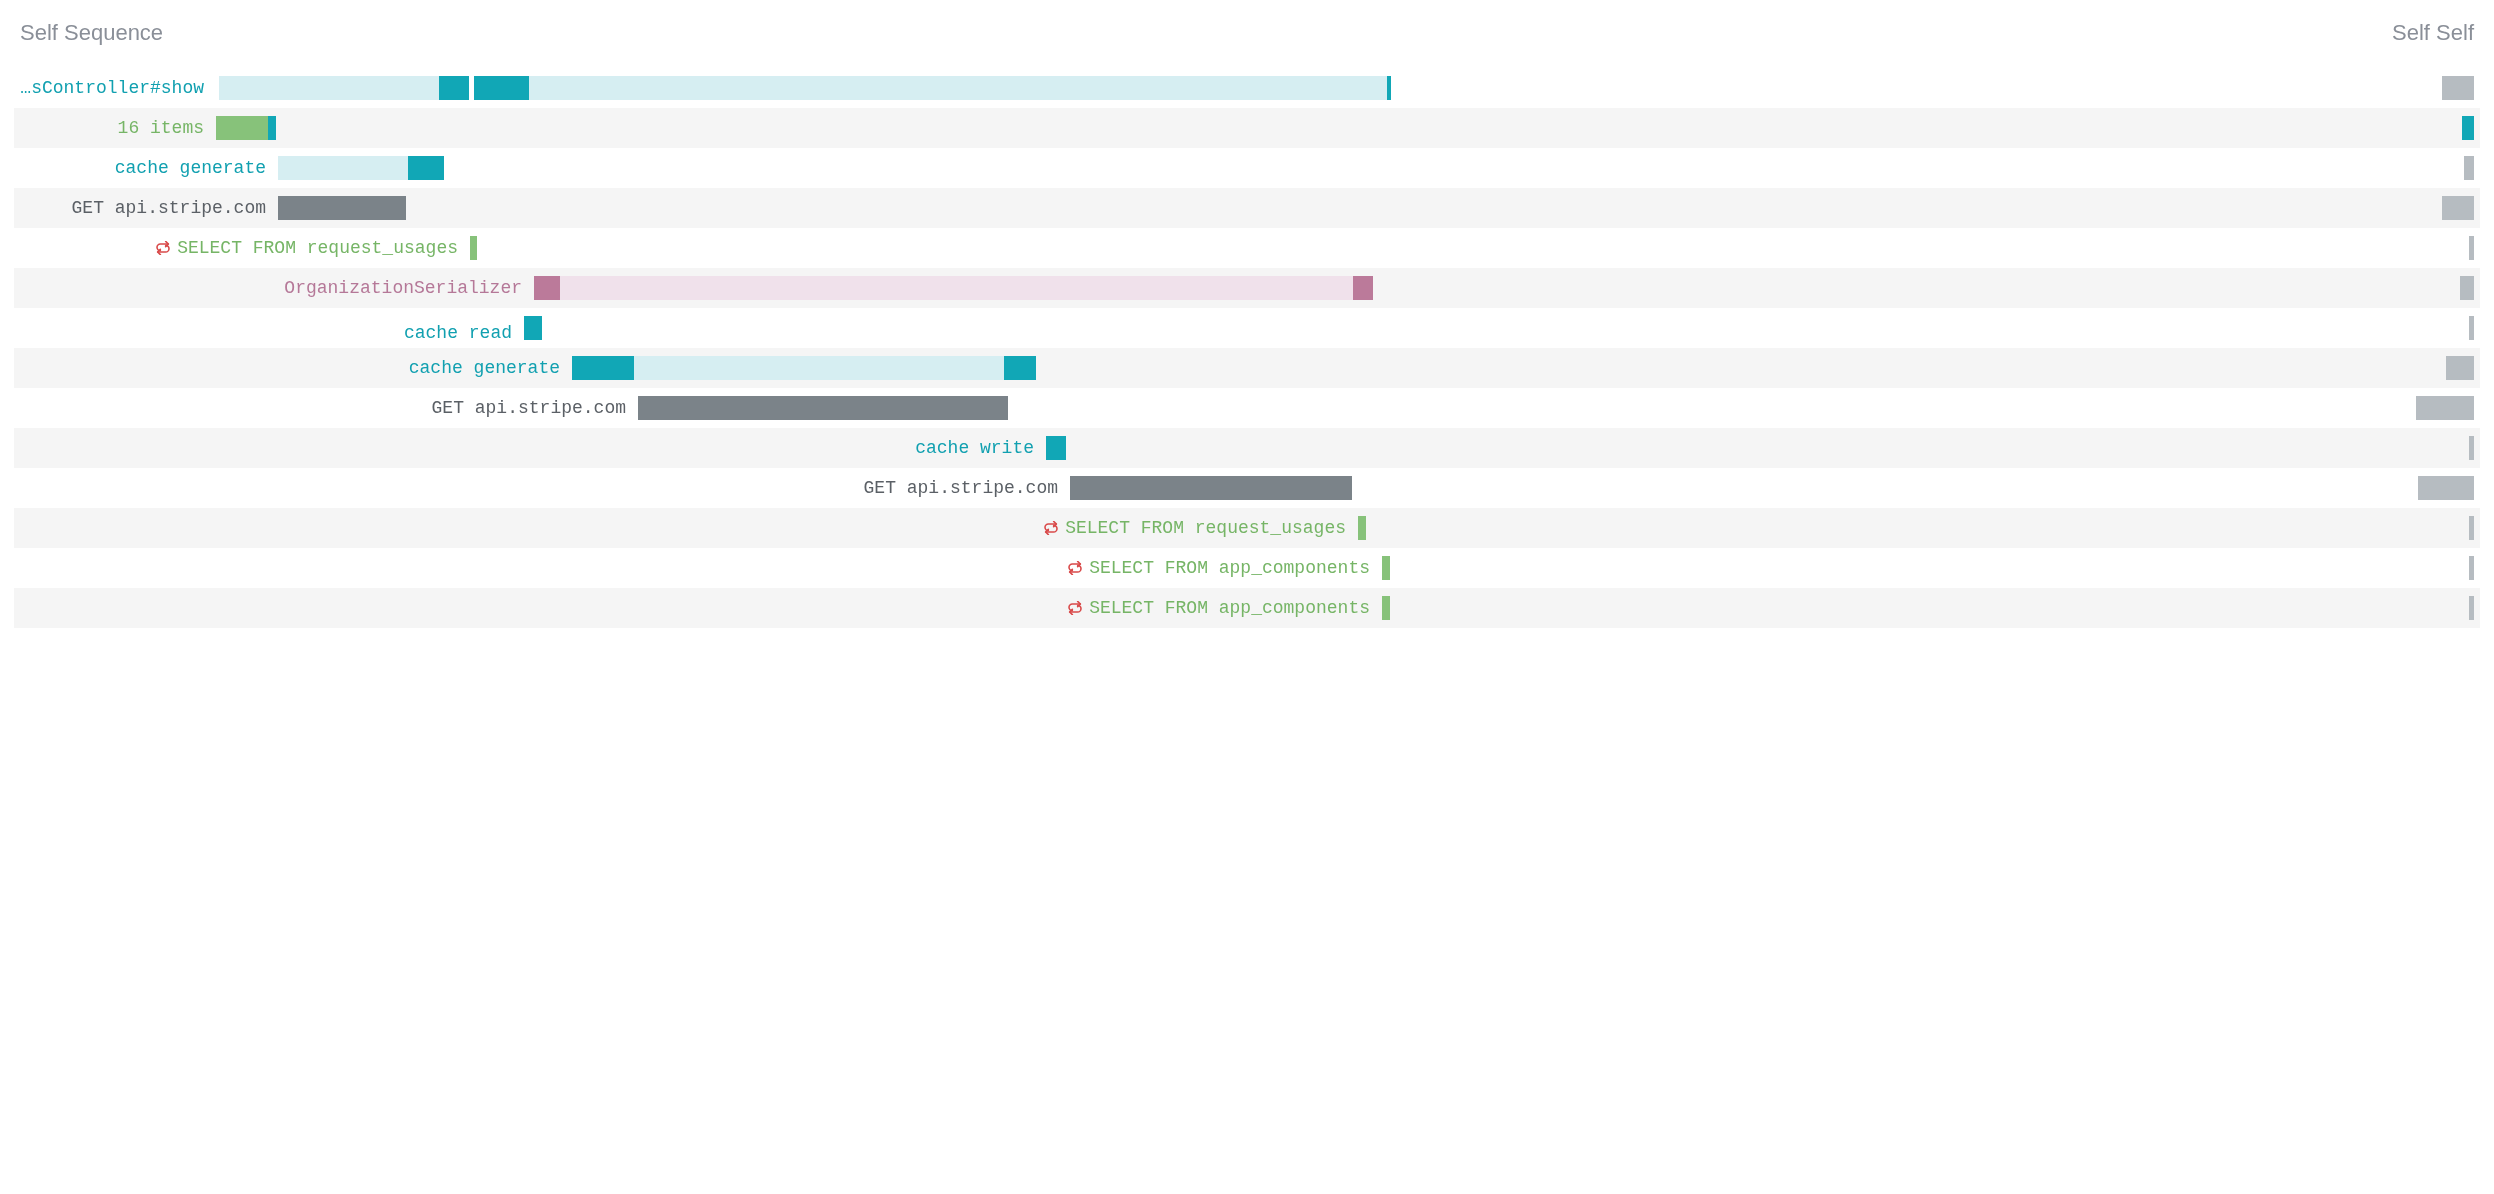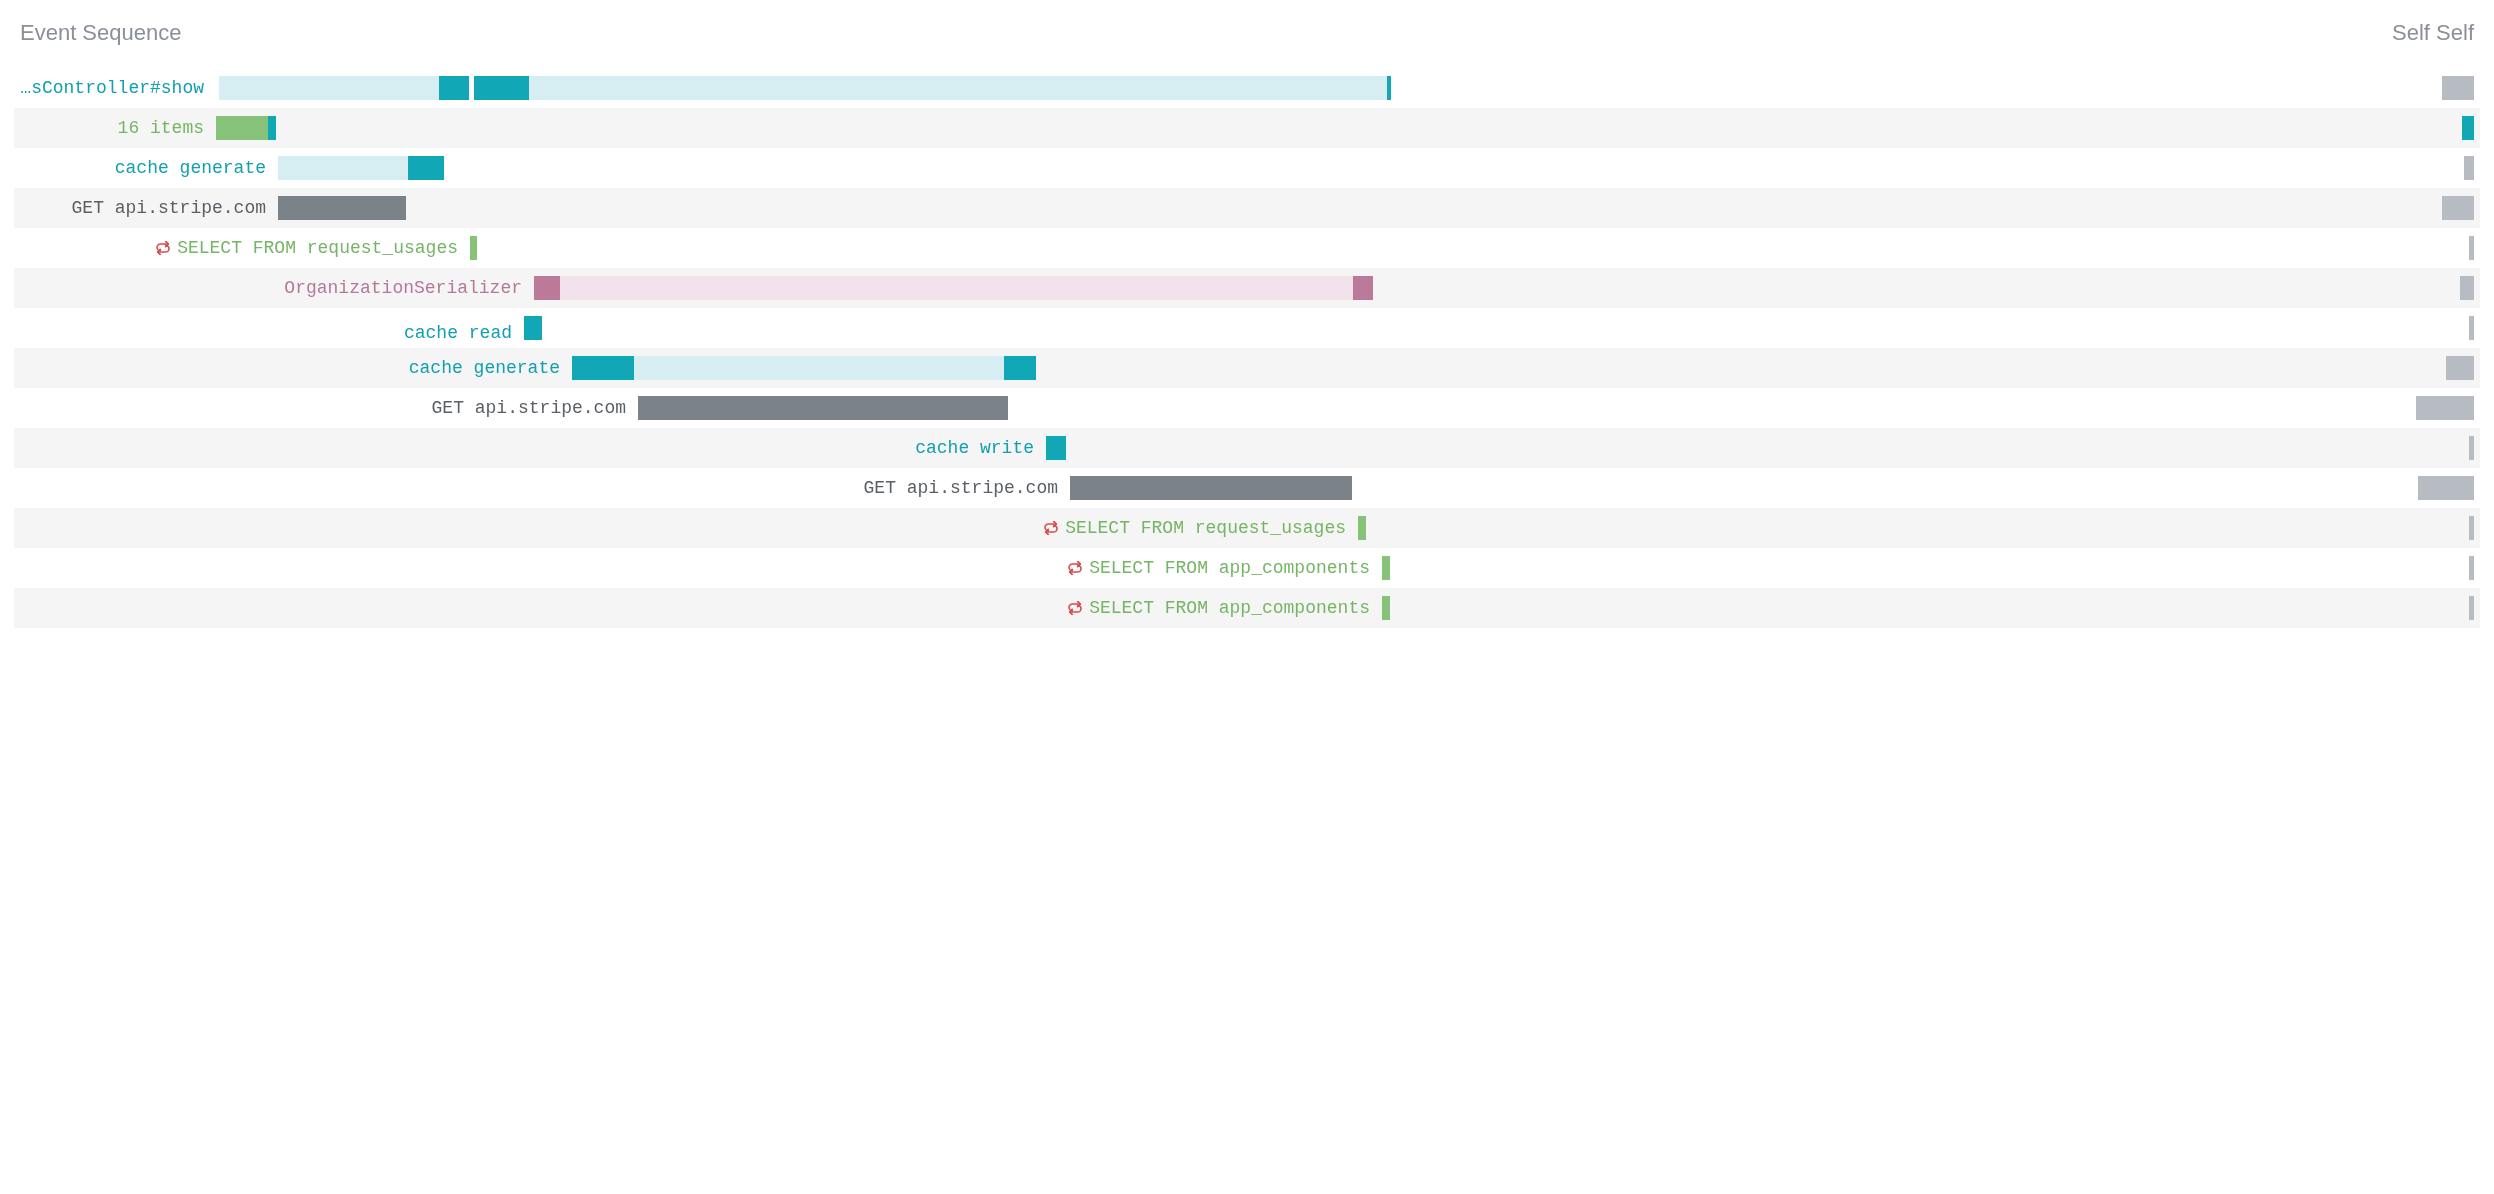--- a/index.html
+++ b/index.html
@@ -85,21 +85,21 @@
     height: 24px;
     background: #b6bcc1;
   }
   .self-seg.teal { background: #11a7b6; }
   .self-seg.thin { width: 5px; }
 </style>
 </head>
 <body>
 
 <div class="header">
-  <div class="left">Event Sequence</div>
+  <div class="left">Self Sequence</div>
   <div class="right">Self Self</div>
 </div>
 
 <div class="rows" id="rows">
     <div class="row">
       <div class="label-col" style="width: 196px;">
         <span class="label-text teal-text">…sController#show</span>
       </div>
       <div class="timeline-col">
         <div class="seg c-teallt" style="left: 3px; width: 220px;"></div>

